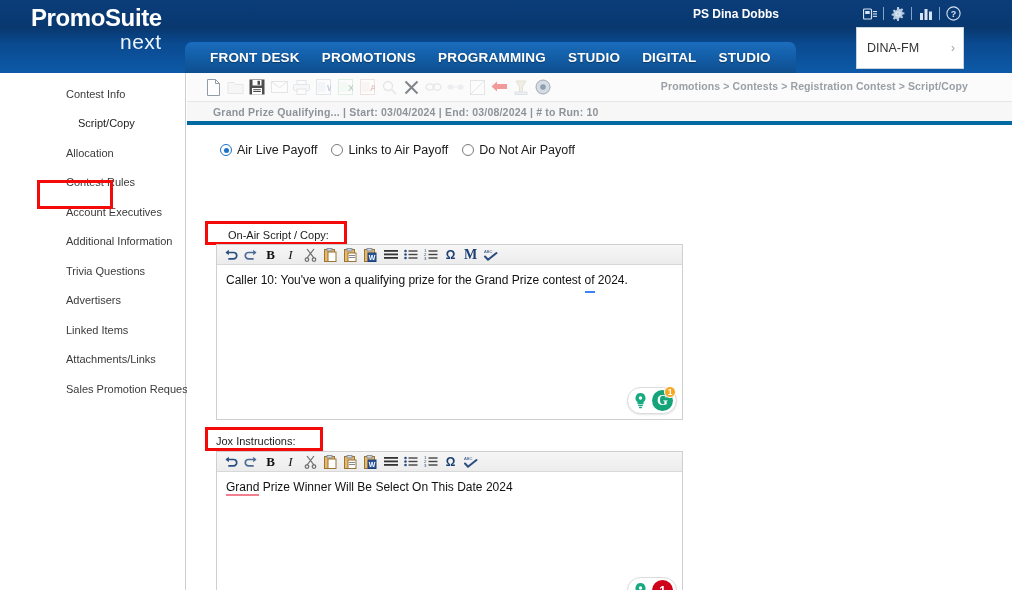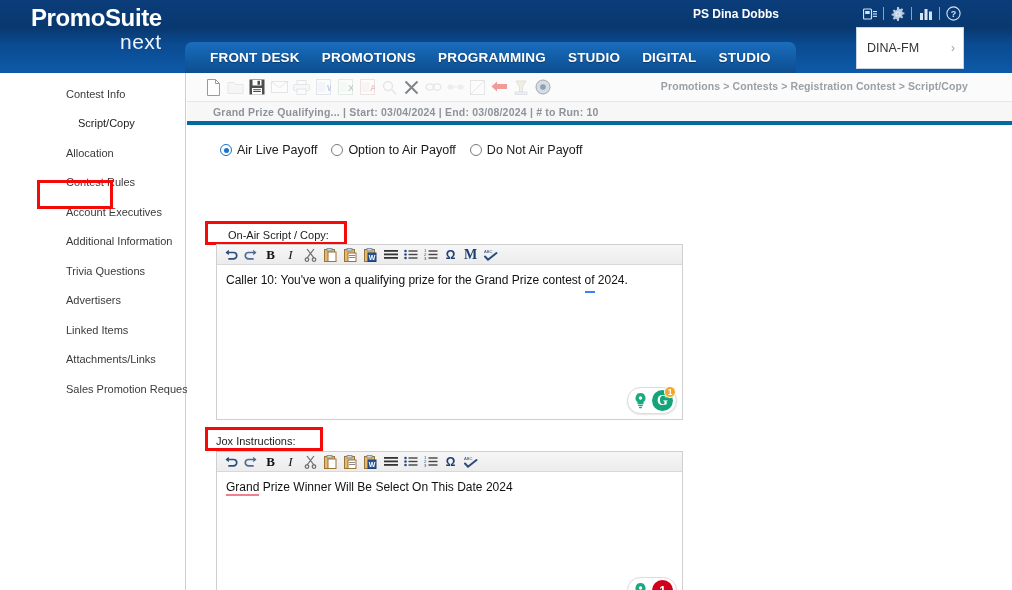--- a/index.html
+++ b/index.html
@@ -539,21 +539,21 @@
 
     <div class="content-area">
 
       <div class="radio-row">
         <label>
           <span class="rb on"></span>
           <span>Air Live Payoff</span>
         </label>
         <label>
           <span class="rb"></span>
-          <span>Option to Air Payoff</span>
+          <span>Links to Air Payoff</span>
         </label>
         <label>
           <span class="rb"></span>
           <span>Do Not Air Payoff</span>
         </label>
       </div>
 
       <div class="sec-label" style="left:41px; top:104px;">On-Air Script / Copy:</div>
       <div class="annot" style="left:18px; top:96px; width:142px; height:24px;"></div>
 

